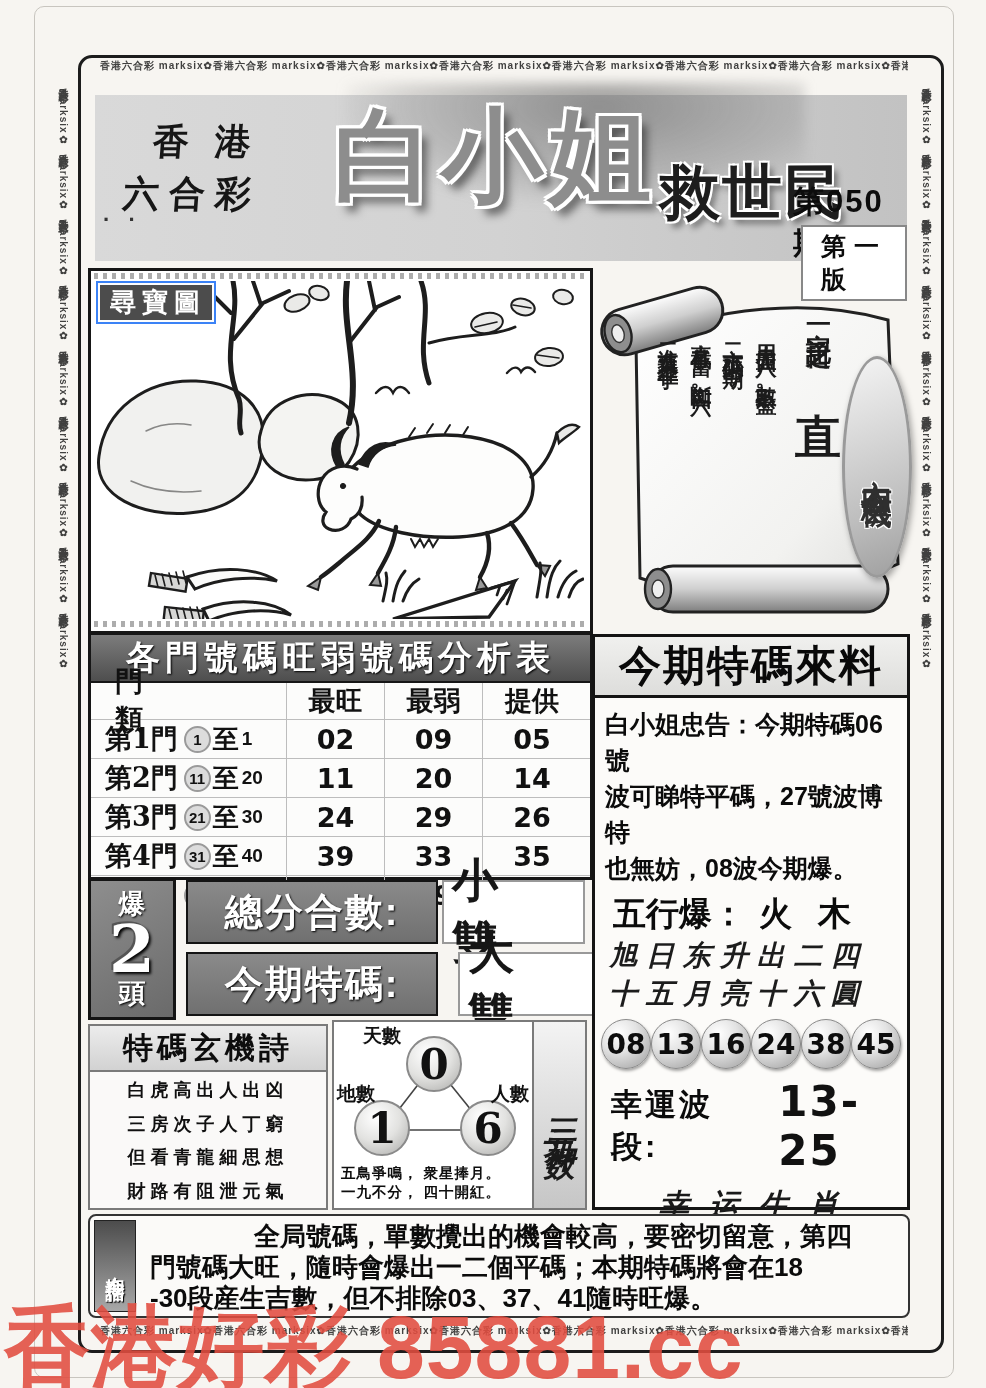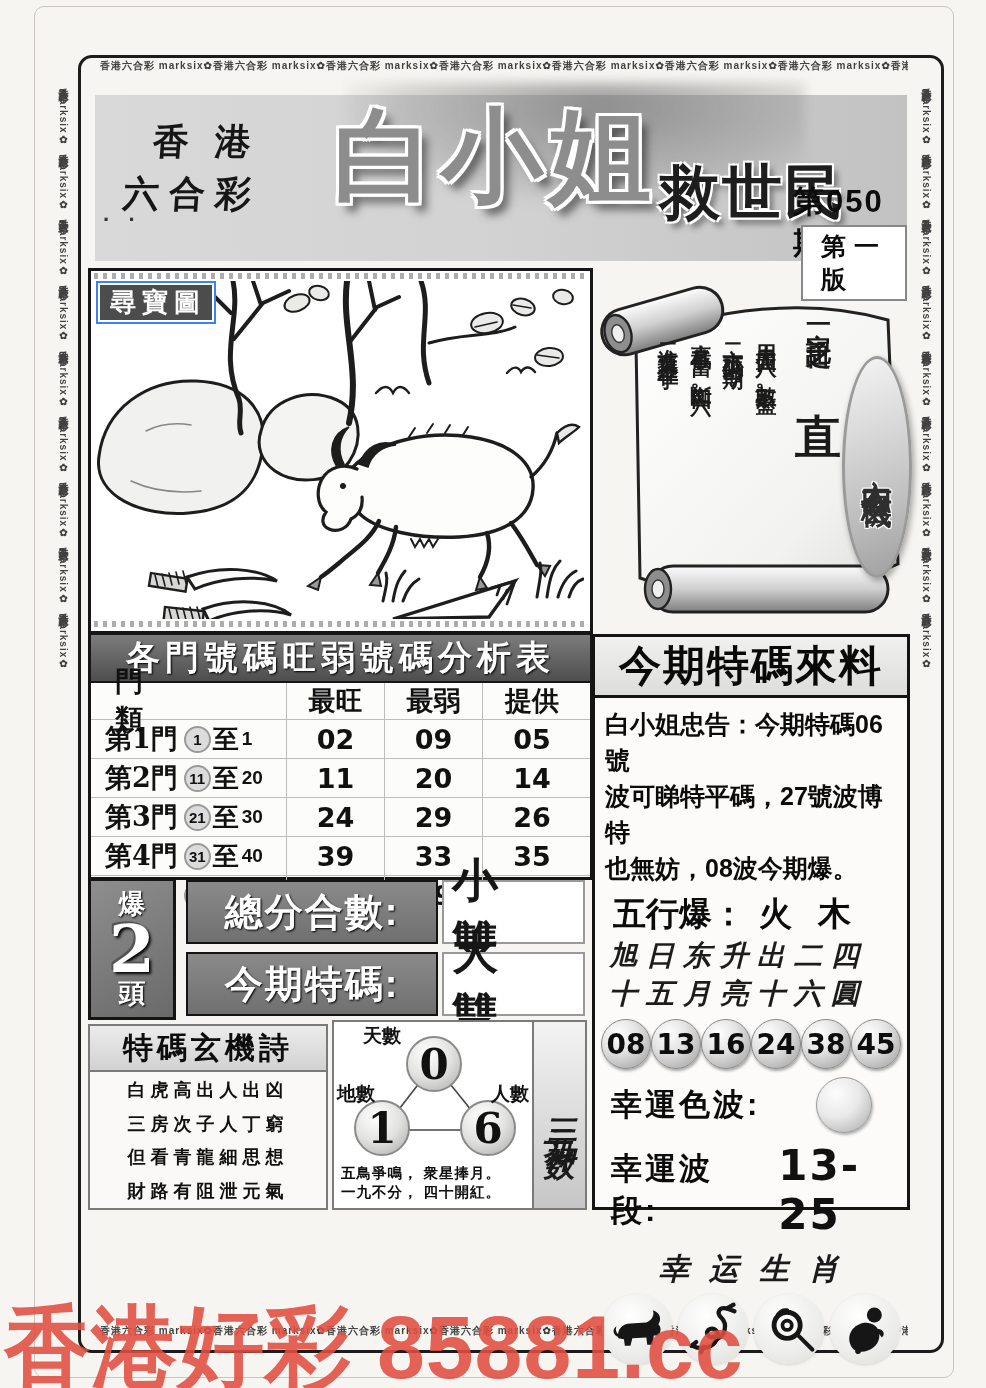--- a/index.html
+++ b/index.html
@@ -72,21 +72,21 @@
   .zhi{font-size:26px;font-weight:bold;font-family:"DejaVu Serif",serif;}
   .rend{font-size:19px;font-weight:bold;margin-left:3px;}
   
   .burst{left:88px;top:878px;width:499px;height:142px;}
   .burst-side{position:absolute;left:0;top:0;width:88px;height:142px;background:linear-gradient(150deg,#8e8e8e,#6a6a6a);
     border:3px solid #141414;box-sizing:border-box;display:flex;flex-direction:column;align-items:center;justify-content:center;color:#fff;}
   .burst-side .s1,.burst-side .s3{font-size:27px;font-weight:bold;line-height:27px;text-shadow:1px 1px 2px #000;}
   .burst-side .s2{font-family:"DejaVu Serif",serif;font-size:66px;font-weight:bold;line-height:62px;
     text-shadow:-2px -2px 0 #555,2px 2px 3px #000;}
   .burst-row{position:absolute;left:98px;height:64px;display:flex;}
-  .br1{top:2px;} .br2{top:74px;}
+  .br1{top:2px;} .br2{top:74px;gap:16px;}
   .burst-label{width:252px;background:linear-gradient(180deg,#8a8a8a,#707070);border:2px solid #141414;
     color:#fff;font-size:38px;font-weight:bold;letter-spacing:2px;display:flex;align-items:center;justify-content:center;
     text-shadow:1px 1px 2px #000;box-sizing:border-box;}
   .burst-value{width:143px;margin-left:4px;background:#fff;border:2px solid #999;
     color:#161616;font-family:"DejaVu Serif",serif;font-size:46px;font-weight:bold;letter-spacing:10px;
     display:flex;align-items:center;justify-content:center;box-sizing:border-box;padding-left:8px;}
   
   .poem{left:88px;top:1024px;width:240px;height:186px;border:2px solid #7a7a7a;background:#faf9f8;box-sizing:border-box;}
   .poem-title{height:44px;background:linear-gradient(180deg,#ececec,#d2d2d2);border-bottom:2px solid #7a7a7a;
     font-size:30px;font-weight:bold;letter-spacing:4px;display:flex;align-items:center;justify-content:center;color:#0d0d0d;}
@@ -408,24 +408,20 @@
     <div class="verse">十五月亮十六圓</div>
     <div class="balls">
       <div class="ball">08</div>
       <div class="ball">13</div>
       <div class="ball">16</div>
       <div class="ball">24</div>
       <div class="ball">38</div>
       <div class="ball">45</div>
     </div>
     <div class="lucky-row">
-      <span class="lucky-label">幸運色波:</span>
-      <span class="color-ball"></span>
-    </div>
-    <div class="lucky-row">
       <span class="lucky-label">幸運波段:</span>
       <span class="range-val">13-25</span>
     </div>
     <div class="zodiac-title">幸运生肖</div>
     <div class="animals">
       <div class="animal">
         <svg width="56" height="56" viewBox="0 0 60 60">
           <g fill="#161616">
             <path d="M10,40 C8,30 15,24 23,24 L40,23 C46,21 49,15 47,10 C54,12 57,19 53,25 C56,28 56,33 53,37 L48,37 L47,47 L41,47 L40,39 L25,40 L23,48 L17,48 L16,41 Z"></path>
             <path d="M11,39 C4,37 3,30 8,27 C6,32 9,36 13,37 Z"></path>
@@ -460,16 +456,26 @@
             <circle cx="40" cy="15" r="8"></circle>
             <path d="M18,52 C10,44 12,30 24,25 C33,21 43,25 45,33 C47,42 42,50 33,53 C28,55 22,55 18,52 Z"></path>
             <path d="M20,52 C18,56 22,58 25,56 L27,50 Z"></path>
             <path d="M44,30 C50,30 52,36 48,39 C46,36 44,34 42,33 Z"></path>
           </g>
         </svg>
       </div>
     </div>
   </div>
 
+  <div class="abs eval">
+    <div class="eval-side">
+      <span>今期評估</span>
+    </div>
+    <div class="eval-text">
+      <div class="l1">全局號碼，單數攪出的機會較高，要密切留意，第四</div>
+      <div>門號碼大旺，隨時會爆出一二個平碼；本期特碼將會在18</div>
+      <div>-30段産生吉數，但不排除03、37、41隨時旺爆。</div>
+    </div>
+  </div>
 
   <div class="abs watermark" style="color: rgb(226, 77, 64); opacity: 0.88;">香港好彩 85881.cc</div>
 
 </div>
 
 </body></html>

